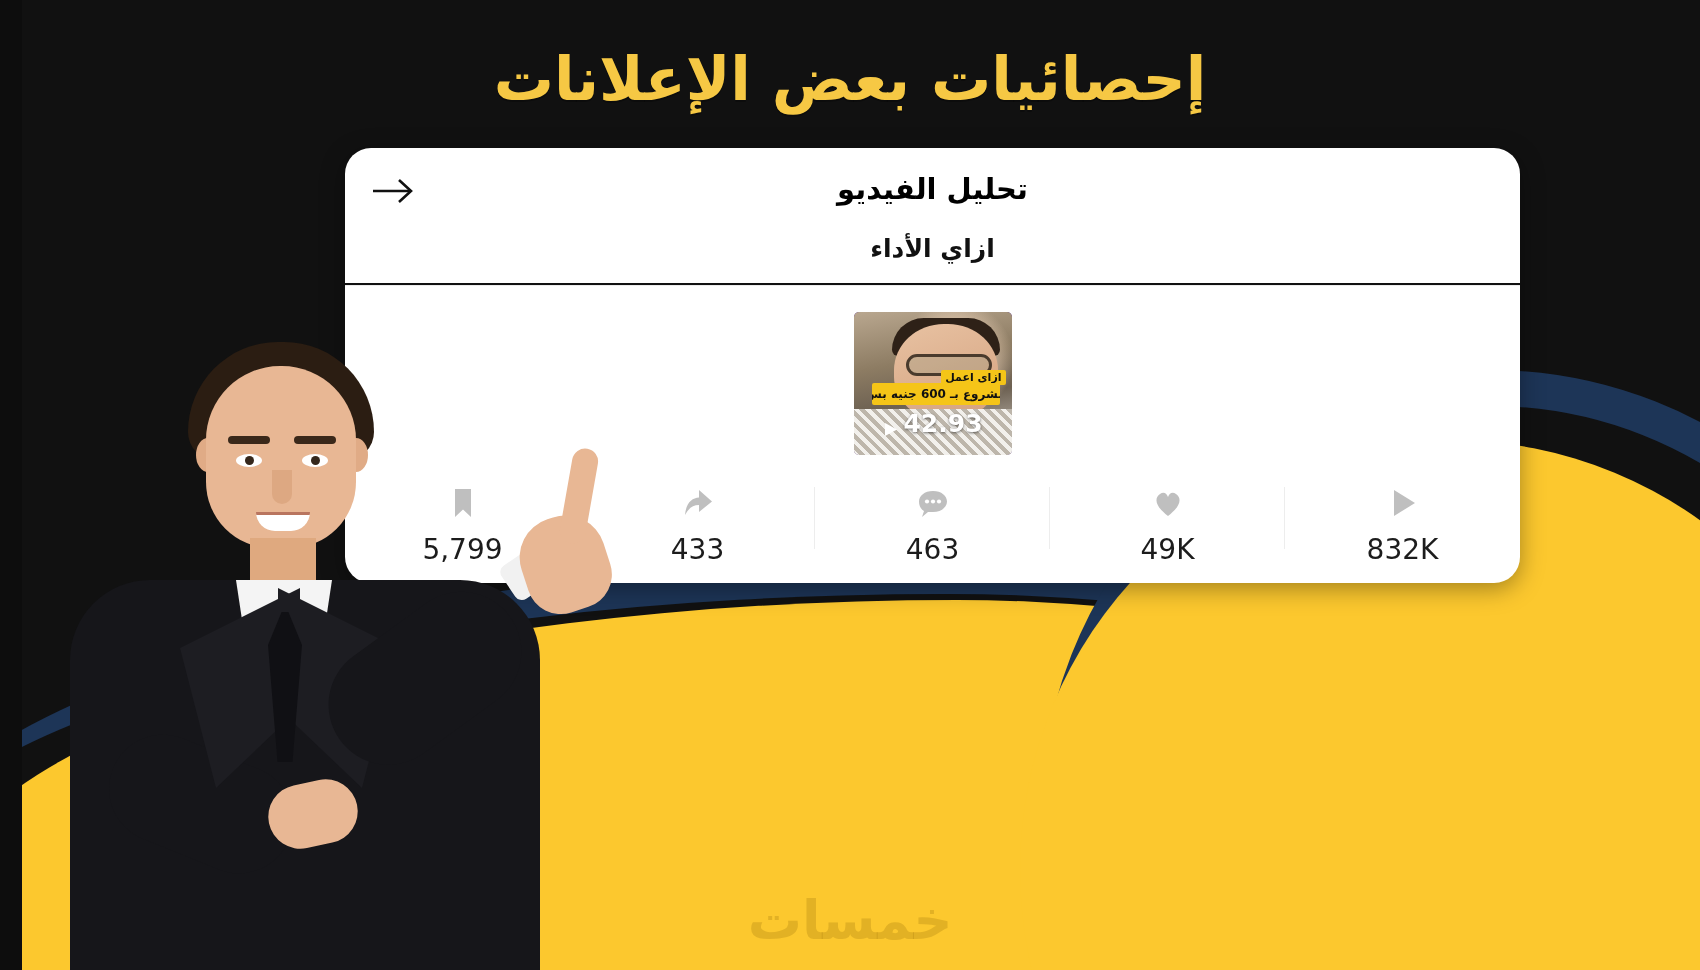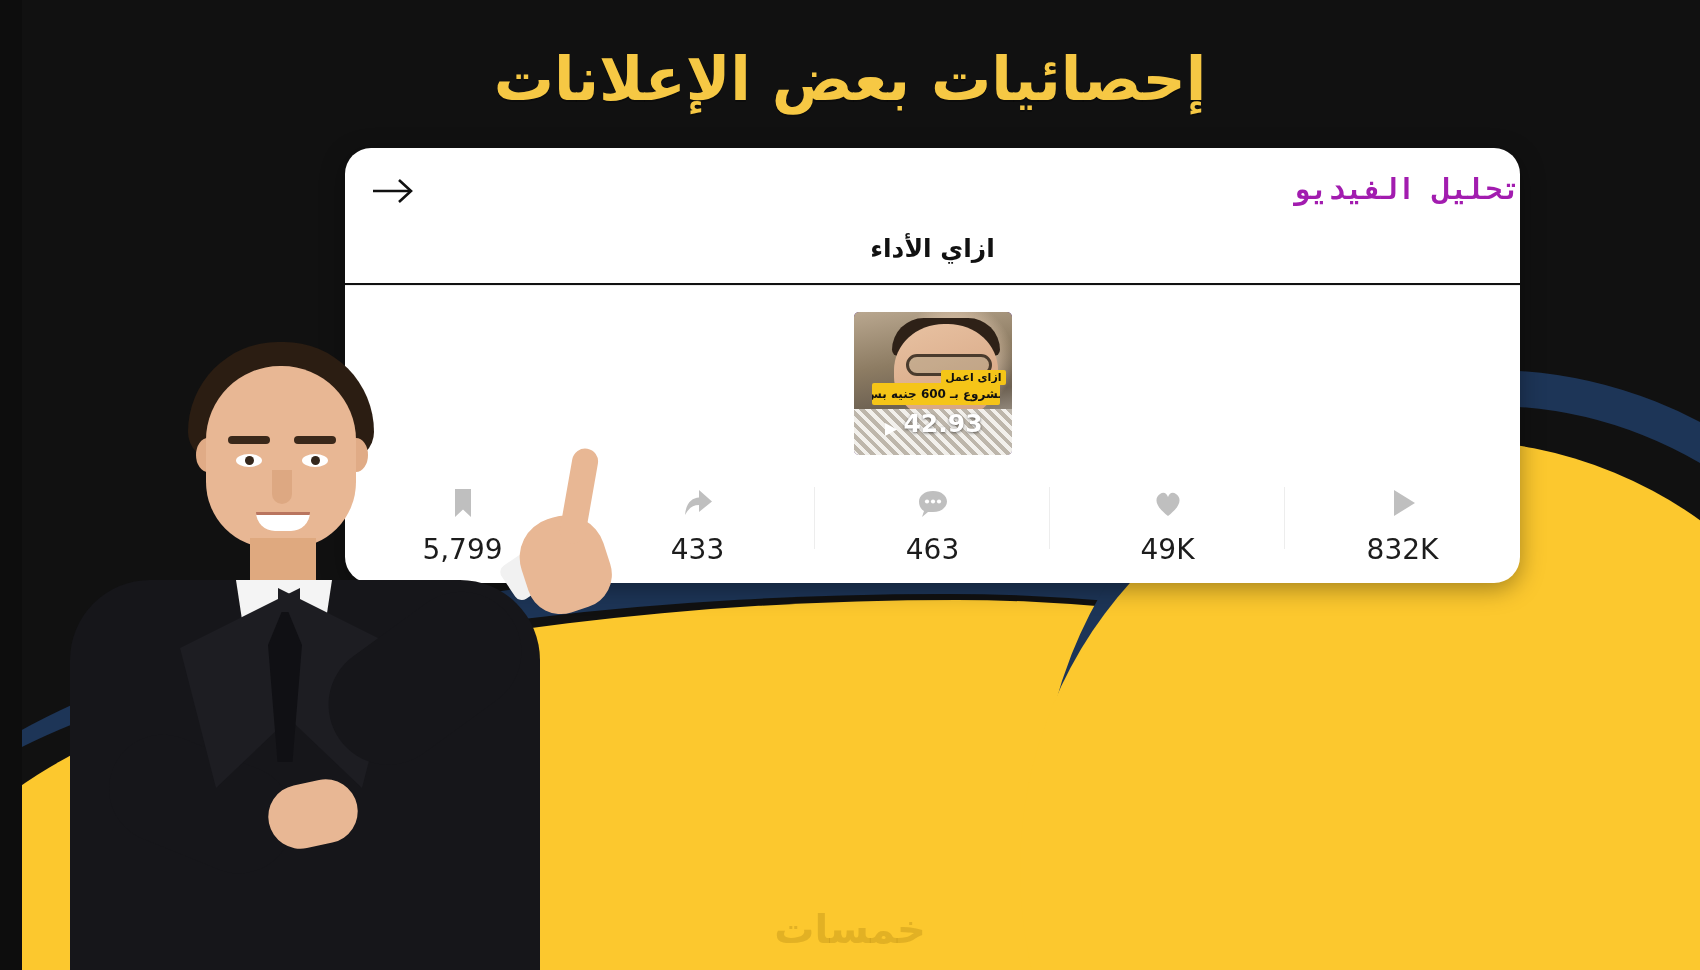--- a/index.html
+++ b/index.html
@@ -68,22 +68,22 @@
     border-radius:26px;
     direction:rtl;
     box-shadow:0 6px 24px rgba(0,0,0,.35);
     overflow:hidden;
   }
   .card-header{
     position:relative;height:82px;
   }
   .card-title{
     position:absolute;left:0;right:0;top:24px;
-    text-align:right;
-    font-size:29px;font-weight:bold;color:#a21caf;font-family:Liberation Mono, monospace;
+    text-align:center;
+    font-size:29px;font-weight:bold;color:#000000;
   }
   .back-arrow{
     position:absolute;left:26px;top:26px;
     width:44px;height:34px;color:#111;
   }
 
   .tabs{
     display:flex;flex-direction:row;height:56px;position:relative;
   }
   .tab{
@@ -226,21 +226,21 @@
     border-radius:56px;transform:rotate(22deg);
   }
   .p-hand2{
     position:absolute;left:258px;top:452px;width:90px;height:64px;background:#e8b794;border-radius:34px;
     transform:rotate(-12deg);
   }
 
   
   #watermark{
     position:absolute;left:0;bottom:18px;width:1700px;text-align:center;
-    color:rgba(185,140,20,.38);font-size:40px;font-weight:bold;direction:rtl;
+    color:rgba(185,140,20,.38);font-size:54px;font-weight:bold;direction:rtl;
   }
 </style>
 </head>
 <body>
 
 <div id="bg-root">
   <div class="navy-arc"></div>
   <div class="yellow-blob"></div>
   <div class="navy-arc-2"></div>
   <div class="yellow-disc"></div>

